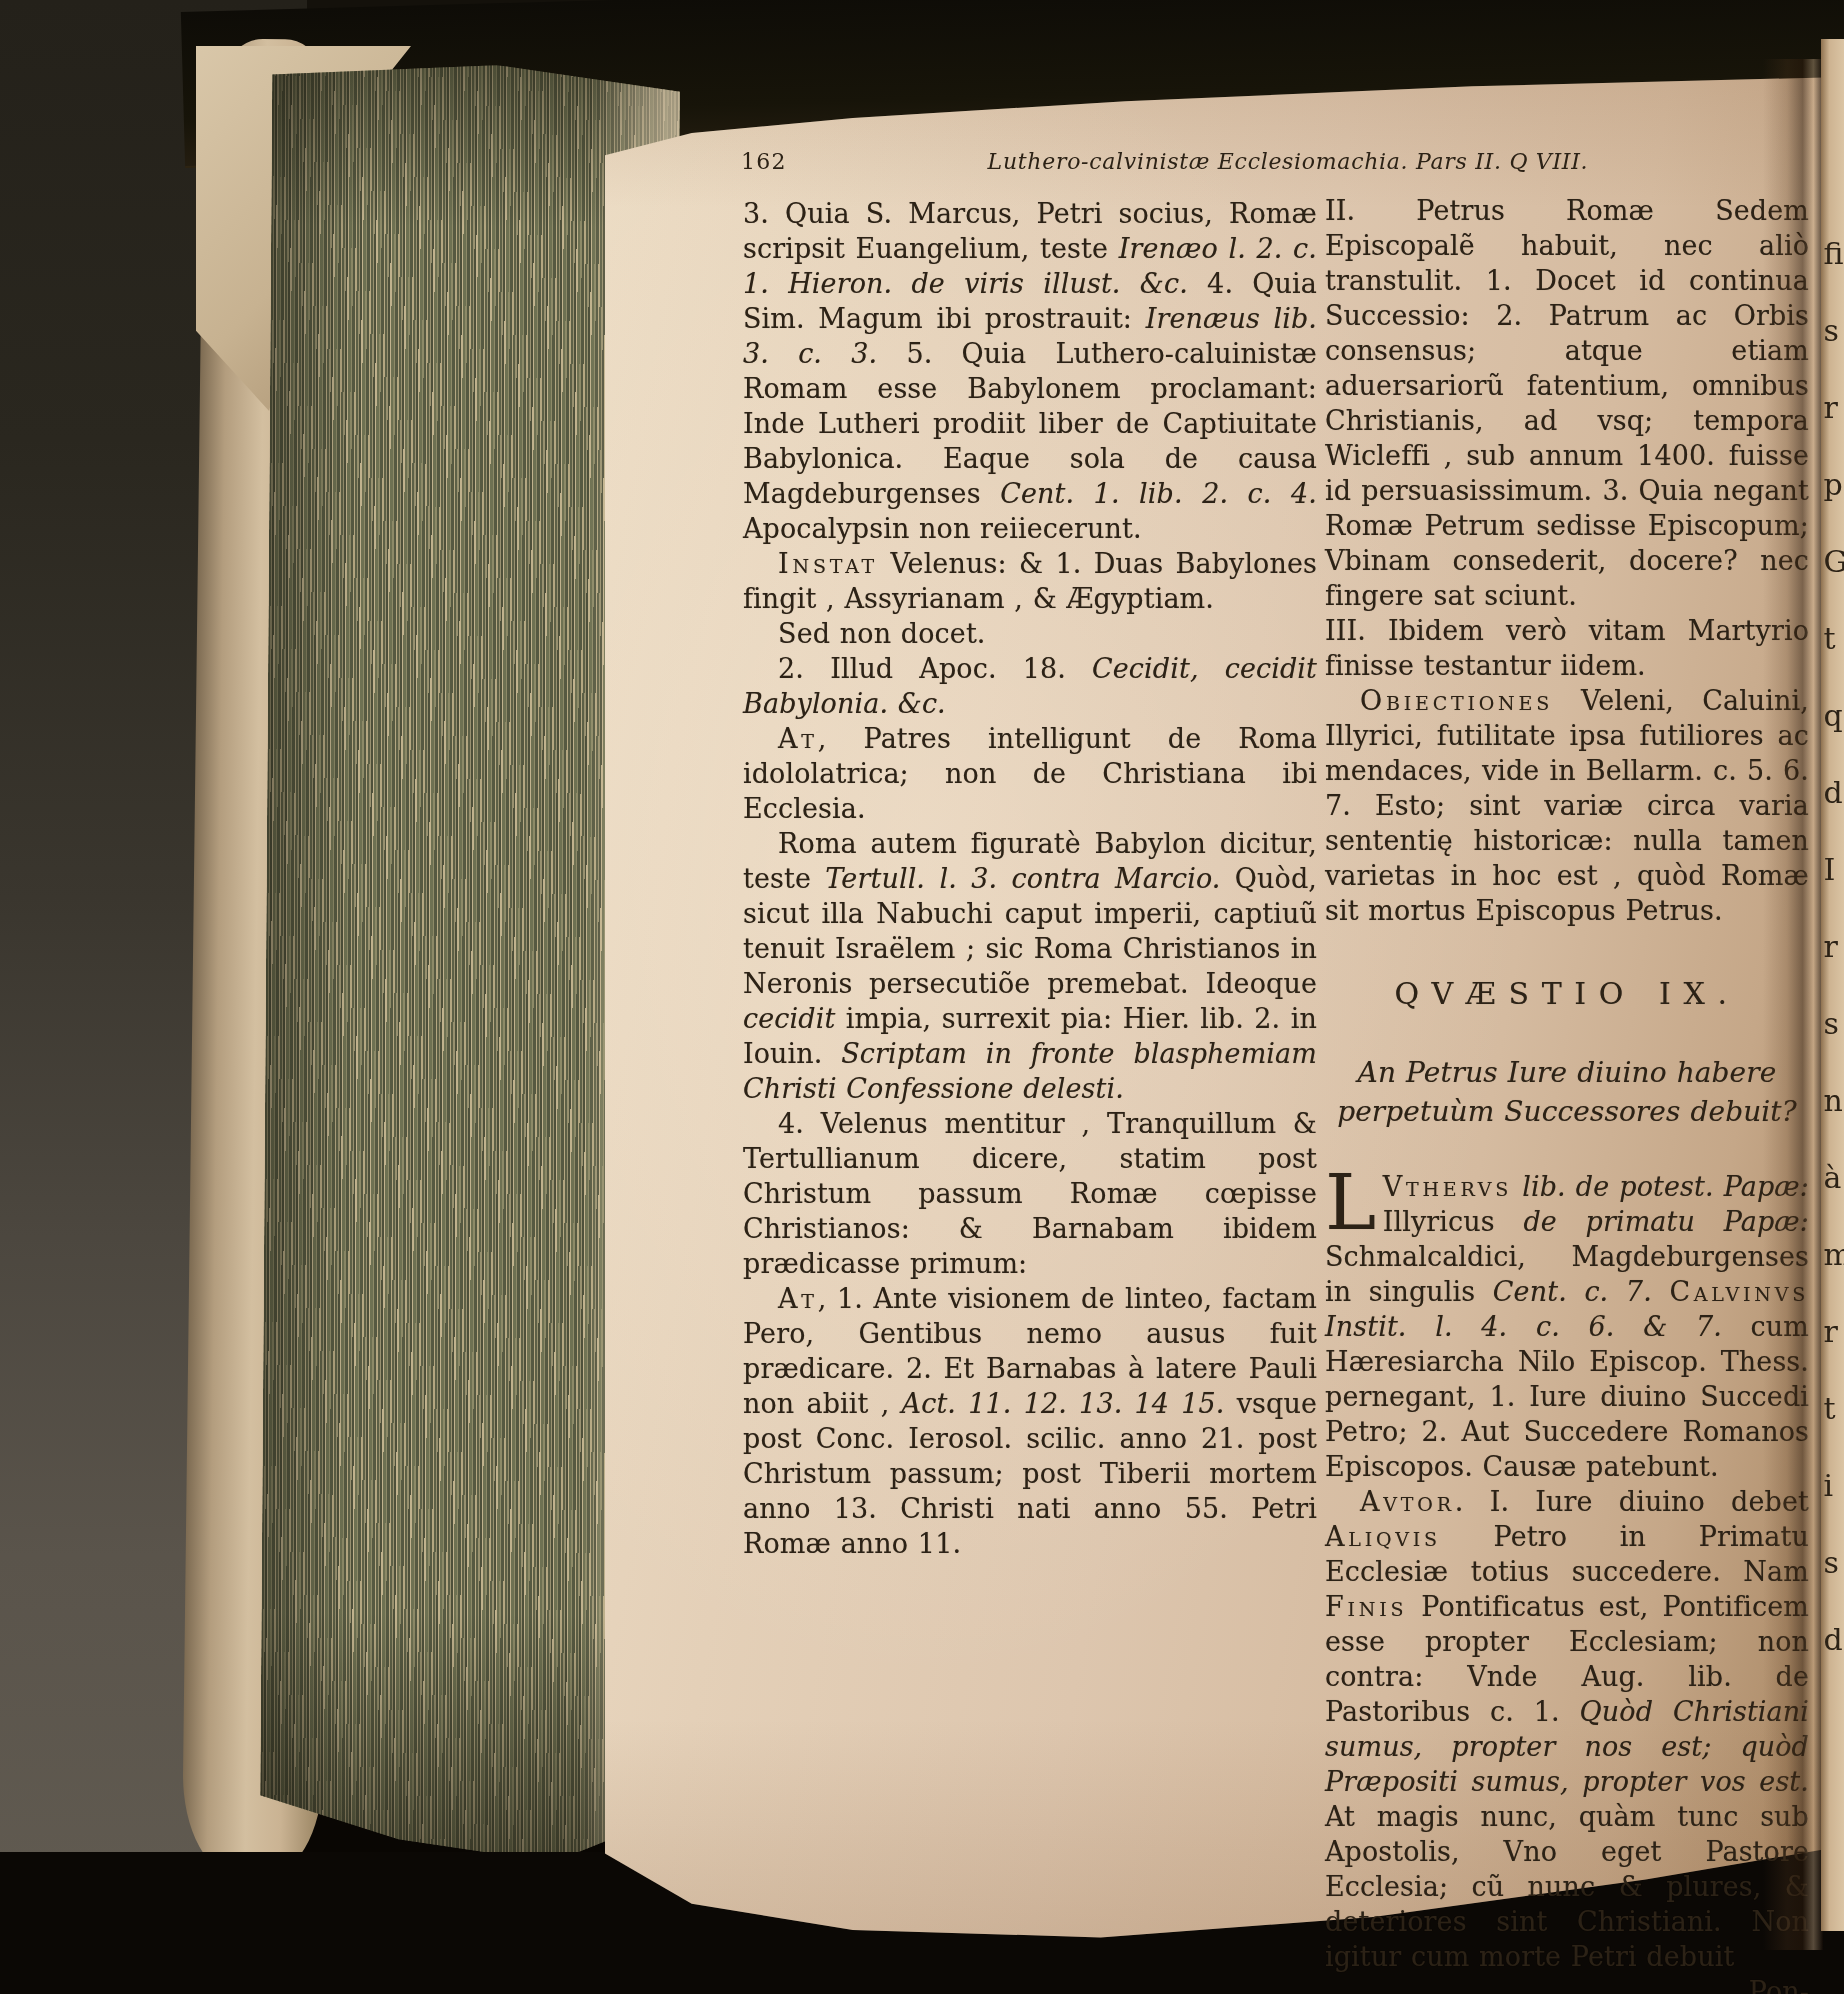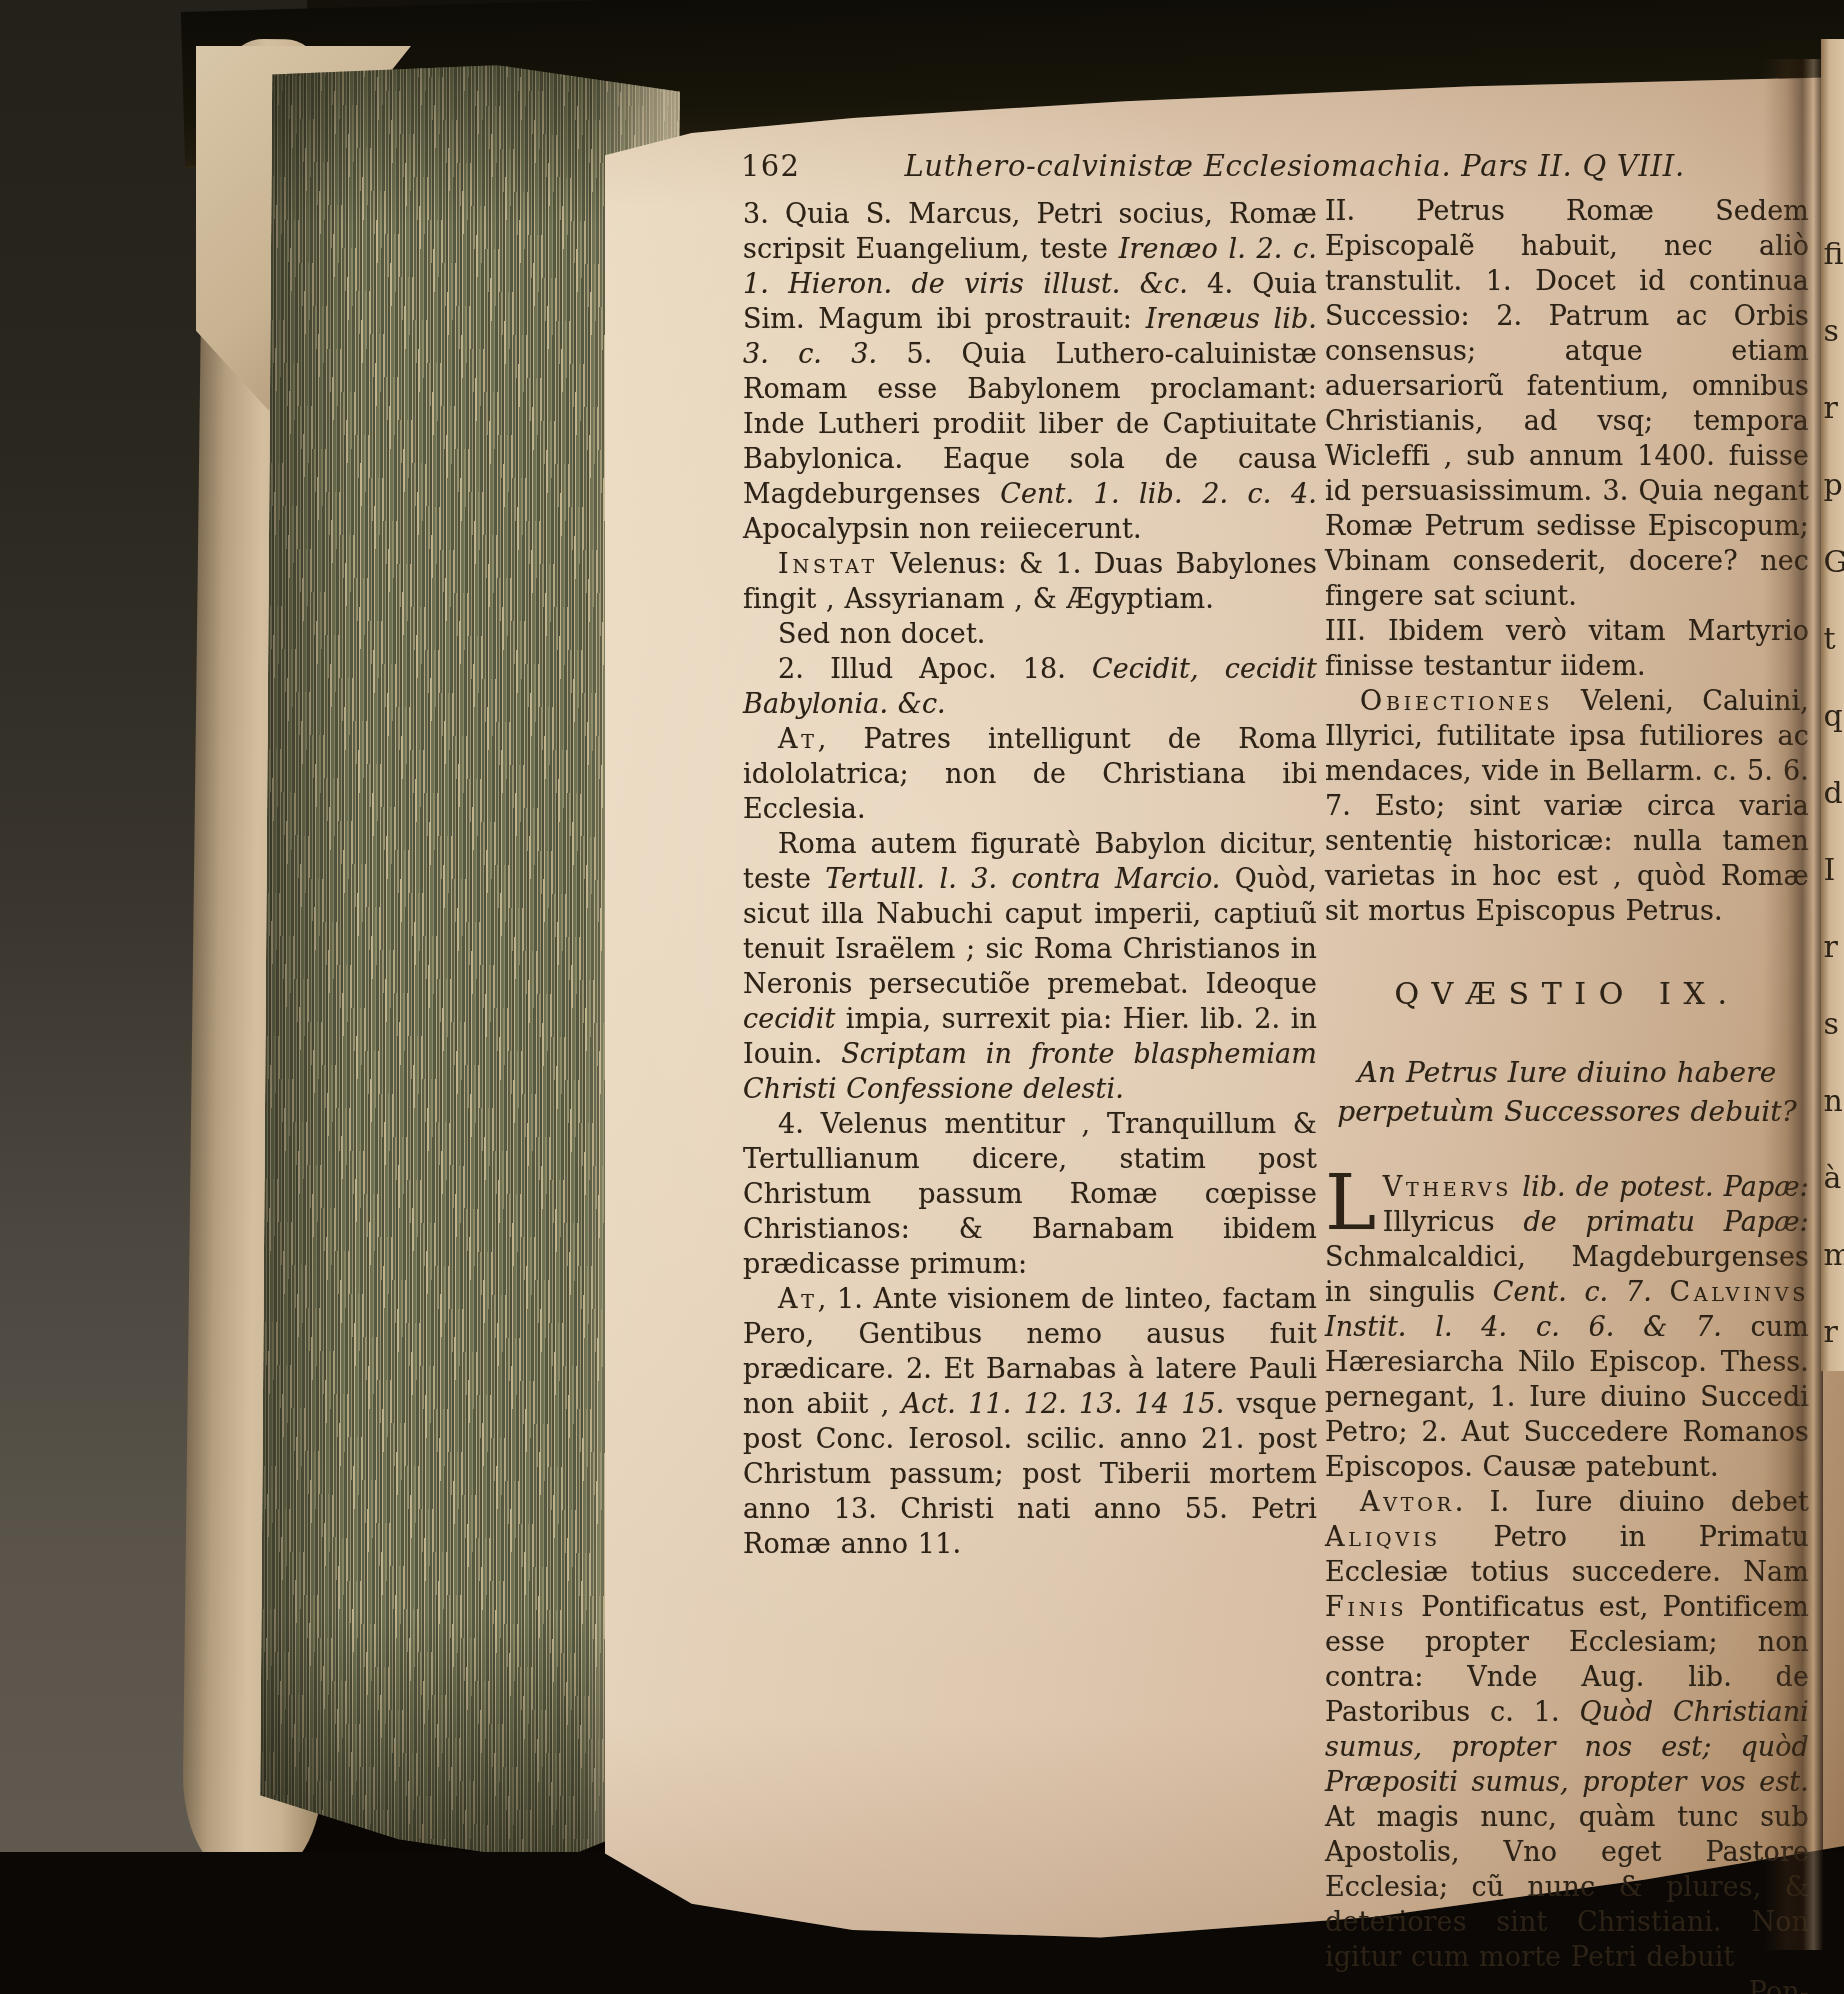--- a/index.html
+++ b/index.html
@@ -37,30 +37,30 @@
         #6e7152 6.5px 9px,#8d8a67 9px 10.4px,#565941 10.4px 13px,#b4a781 13px 14.3px);}
   
   .page{left:605px;top:77px;width:1239px;height:1866px;
     clip-path:polygon(0 4.2%,7% 3%,20% 2.2%,42% 1.3%,70% .5%,100% 0,100% 94.8%,84% 96.6%,62% 98.6%,40% 99.7%,20% 99.3%,7% 97.9%,0 95.2%);
     background:
       radial-gradient(ellipse 848px 1174px at 26% 42%,rgba(255,244,226,.30),rgba(0,0,0,0) 70%),
       linear-gradient(180deg,rgba(150,110,75,.18) 0%,rgba(0,0,0,0) 7%,rgba(0,0,0,0) 88%,rgba(140,100,66,.22) 100%),
       linear-gradient(100deg,#ecdcc4 0%,#e4d0b8 24%,#ddc6ae 48%,#d5bba0 68%,#c5a788 84%,#ad8c69 95%,#997754 100%);}
   .gutter-fold{left:1763px;top:59px;width:60px;height:1891px;
     background:linear-gradient(90deg,rgba(0,0,0,0) 0%,rgba(92,62,34,.25) 40%,rgba(46,28,13,.5) 66%,rgba(205,176,140,.4) 84%,rgba(18,10,5,.65) 100%);}
-  .facing-sliver{left:1821px;top:39px;width:23.5px;height:1332px;overflow:hidden;
+  .facing-sliver{left:1821px;top:39px;width:23.5px;height:1892px;overflow:hidden;
     background:linear-gradient(90deg,#8f7250 0%,#cdb391 35%,#dcc6a6 100%);}
   .frag-strip{position:absolute;left:5.2px;top:176px;width:39px;
     font-size:30px;line-height:77px;color:#2c2216;white-space:pre;}
   .frag-strip span{display:block;transform:translateX(-2.6px);}
 
   
   .page-text{color:#2c2216;}
   .header-row{left:741px;top:149px;width:1080px;height:46px;display:flex;align-items:baseline;
-    font-size:29px;color:#2c2216;}
+    font-size:22px;color:#2c2216;}
   .pageno{flex:0 0 auto;letter-spacing:1.3px;}
   .running-title{flex:1 1 auto;text-align:center;font-style:italic;letter-spacing:0.7px;padding-right:32px;}
 
   .col{font-size:27px;line-height:35px;text-align:justify;color:#2c2216;
     letter-spacing:0.1px;word-spacing:1px;text-shadow:0 0 0.7px rgba(44,34,22,.35);}
   .col-left{left:743px;top:196px;width:574px;}
   .col-right{left:1325px;top:193px;width:484px;}
 
   .para{margin:0;text-indent:1.3em;}
   .para.noindent{text-indent:0;}

